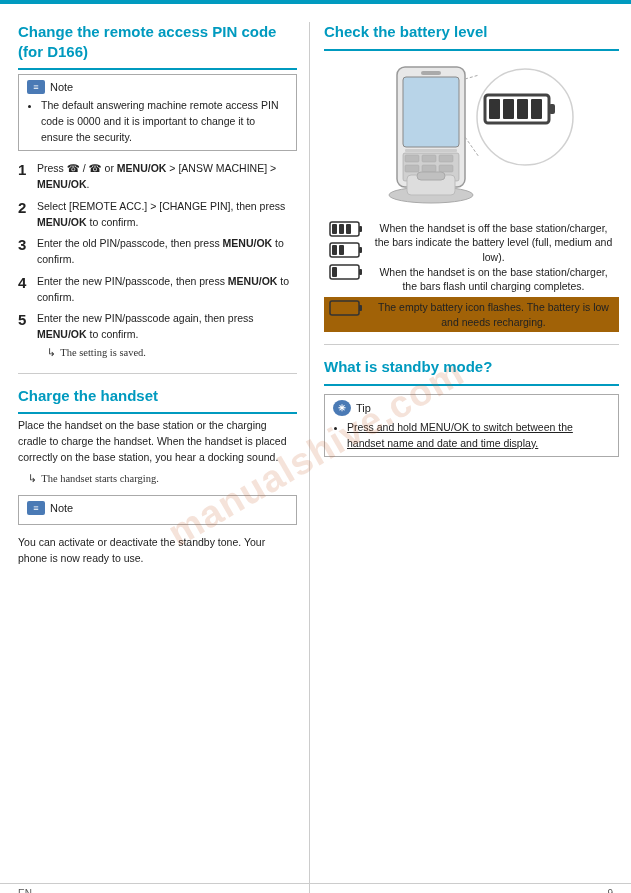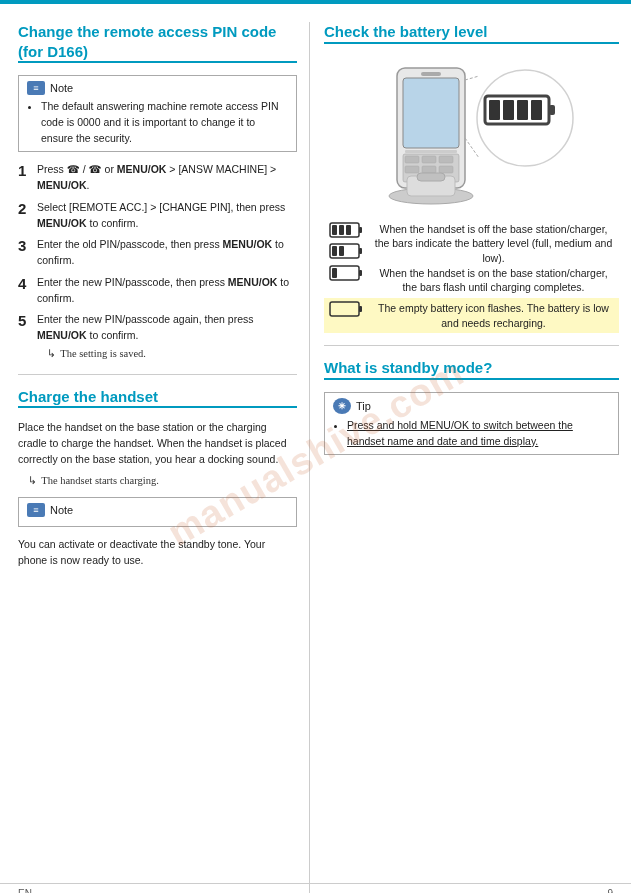--- a/index.html
+++ b/index.html
@@ -31,22 +31,22 @@
       width: 321px;
       padding: 0 12px 0 14px;
     }
 
     
     .section-title {
       color: #009abf;
       font-size: 15px;
       font-weight: bold;
       border-bottom: 2px solid #009abf;
-      padding-bottom: 0;
-      margin-bottom: 12px;
+      padding-bottom: 7px;
+      margin-bottom: 4px;
       line-height: 1.3;
     }
 
     
     .note-box {
       border: 1px solid #aaa;
       padding: 5px 8px;
       margin-bottom: 10px;
       background: #fff;
     }
@@ -155,21 +155,21 @@
       line-height: 1.4;
     }
 
     .battery-icon-cell {
       width: 38px;
       text-align: center;
       vertical-align: middle;
     }
 
     .highlighted-row td {
-      background-color: #fef9c3;
+      background-color: #a16207;
       margin-left: 20px;
     }
 
     
     .tip-box {
       border: 1px solid #aaa;
       padding: 5px 8px;
       margin-top: 8px;
       background: #fff;
     }

